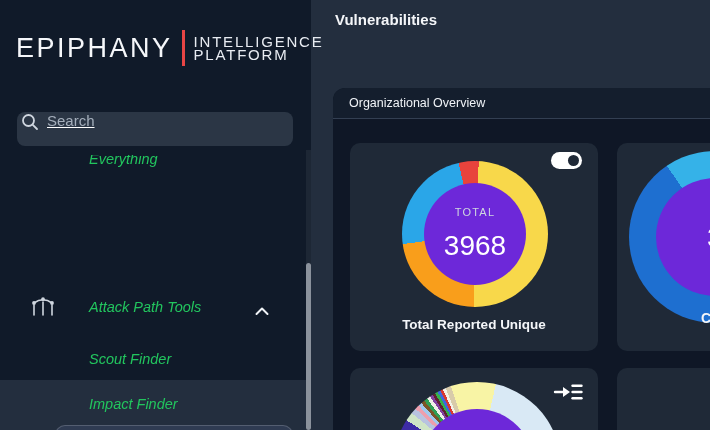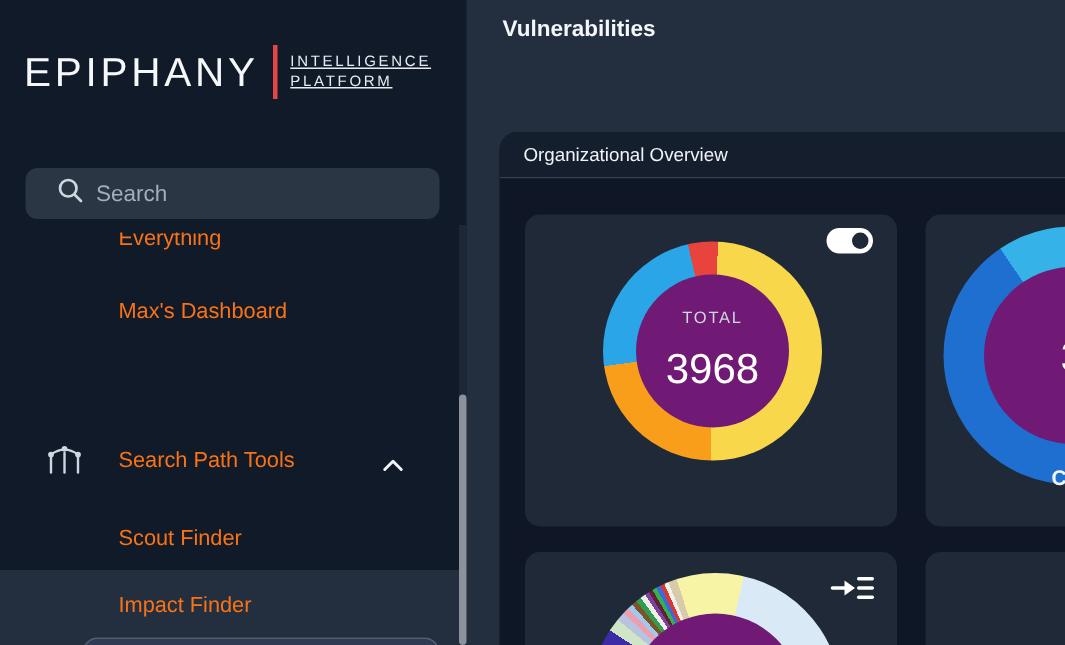--- a/index.html
+++ b/index.html
@@ -7,46 +7,46 @@
   body {
     position:relative; overflow:hidden;
     background:#232e3e; color:#fff;
     font-family:"Liberation Sans", sans-serif;
   }
   
   .sidebar { position:absolute; left:0; top:0; width:311px; height:380px; background:#101a29; }
   .logo-row { position:absolute; left:16px; top:30px; display:flex; align-items:center; }
   .brand { font-size:27px; font-weight:500; letter-spacing:2.5px; color:#f5f7fa; }
   .logo-divider { width:3px; height:36px; background:#e84545; margin:0 9px; }
-  .logo-sub { font-size:10px; letter-spacing:1.8px; color:#e8ecf2; line-height:13px; font-weight:500;text-decoration:underline; }
+  .logo-sub { font-size:15px; letter-spacing:1.8px; color:#e8ecf2; line-height:13px; font-weight:500; }
   .search-box { position:absolute; left:17px; top:112px; width:276px; height:34px;
-    background:#2b3645; border-radius:8px; display:flex; align-items:center; padding:0 20px; }
+    background:#2b3645; border-radius:8px; display:flex; align-items:flex-start; padding:0 3px;text-decoration:underline; }
   .search-placeholder { color:#a4aebb; font-size:15px; margin-left:7px; }
   .menu { position:absolute; left:0; top:155px; width:300px; height:275px; overflow:hidden; }
-  .mi { position:absolute; left:79px; font-size:14.5px; color:#f97316; white-space:nowrap; cursor:pointer; }
+  .mi { position:absolute; left:89px; font-size:14.5px; color:#22c55e; white-space:nowrap; cursor:pointer;font-style:italic; }
   .mi-icon { position:absolute; left:31px; }
   .mi-chevron { position:absolute; left:255px; }
   .selected-rect { position:absolute; left:55px; top:270px; width:238px; height:44px;
     background:#2f3b52; border:1px solid rgba(255,255,255,0.18); border-radius:10px; }
   .sb-track { position:absolute; left:306px; top:150px; width:5px; height:280px; background:#1d2735; }
   .sb-thumb { position:absolute; left:306px; top:263px; width:5px; height:167px; background:#8b929c; border-radius:3px; }
   
   .main-title { position:absolute; left:335px; top:11px; font-size:15px; font-weight:bold; color:#f4f6f9; }
   .panel { position:absolute; left:333px; top:88px; width:377px; height:342px;
     background:#0f1726; border-top-left-radius:12px; overflow:hidden; }
   .panel-header { height:31px; background:#141e2d; border-bottom:1px solid #333f52;
     border-top-left-radius:12px; display:flex; align-items:center; padding-left:16px; }
   .panel-title { font-size:12.5px; color:#f0f3f7; }
   .card { position:absolute; width:248px; height:208px; background:#1f2937; border-radius:10px; overflow:hidden; }
   .card1 { left:17px; top:55px; }
   .card2 { left:284px; top:55px; width:268px; }
   .card3 { left:17px; top:280px; }
   .card4 { left:284px; top:280px; width:268px; }
   .donut { position:absolute; border-radius:50%; }
-  .donut-hole { position:absolute; border-radius:50%; background:#701a75;
+  .donut-hole { position:absolute; border-radius:50%; background:#6d28d9;
     display:flex; flex-direction:column; align-items:center; justify-content:center; }
   .d1 { left:52px; top:18px; width:146px; height:146px; }
   .d1h { left:74px; top:40px; width:102px; height:102px; }
   .d2 { left:12px; top:8px; width:172px; height:172px; }
   .d2h { left:39px; top:35px; width:118px; height:118px; }
   .d3 { left:43px; top:14px; width:168px; height:168px; }
   .d3h { left:70px; top:41px; width:114px; height:114px; }
   .total-label { font-size:11px; letter-spacing:1.2px; color:#cfd6df; }
   .total-value { font-size:28px; color:#ffffff; margin-top:12px; }
   .card-label { position:absolute; top:174px; left:0; width:100%; text-align:center;
@@ -77,34 +77,33 @@
       <svg width="20" height="20" viewBox="0 0 20 20">
         <circle cx="8.5" cy="8.5" r="5.5" stroke="#cfd6df" stroke-width="1.8" fill="none"></circle>
         <line x1="12.8" y1="12.8" x2="17" y2="17" stroke="#cfd6df" stroke-width="1.8" stroke-linecap="round"></line>
       </svg>
     </span>
     <span class="search-placeholder">Search</span>
   </div>
 
   <div class="menu">
     <span class="mi" style="top:-4px">Everything</span>
-    <span class="mi" style="top:45px">Max's Dashboard</span>
 
     <span class="mi-icon" style="top:141px">
       <svg width="24" height="22" viewBox="0 0 24 22">
         <path d="M3 7 Q12 0.5 21 7" stroke="#cfd6df" stroke-width="1.6" fill="none"></path>
         <line x1="3" y1="9" x2="3" y2="19" stroke="#cfd6df" stroke-width="1.6" stroke-linecap="round"></line>
         <line x1="12" y1="6" x2="12" y2="19" stroke="#cfd6df" stroke-width="1.6" stroke-linecap="round"></line>
         <line x1="21" y1="9" x2="21" y2="19" stroke="#cfd6df" stroke-width="1.6" stroke-linecap="round"></line>
         <circle cx="3" cy="7" r="1.9" fill="#cfd6df"></circle>
         <circle cx="12" cy="3.2" r="1.9" fill="#cfd6df"></circle>
         <circle cx="21" cy="7" r="1.9" fill="#cfd6df"></circle>
       </svg>
     </span>
-    <span class="mi" style="top:144px">Search Path Tools</span>
+    <span class="mi" style="top:144px">Attack Path Tools</span>
     <span class="mi-chevron" style="top:147px">
       <svg width="14" height="9" viewBox="0 0 14 9">
         <polyline points="1.5,7 7,1.5 12.5,7" stroke="#f0f3f7" stroke-width="2" fill="none" stroke-linecap="round" stroke-linejoin="round"></polyline>
       </svg>
     </span>
 
     <span class="mi" style="top:196px">Scout Finder</span>
     <span class="mi" style="top:241px">Impact Finder</span>
     <div class="selected-rect"></div>
   </div>
@@ -119,20 +118,21 @@
   <div class="panel-header">
     <span class="panel-title">Organizational Overview</span>
   </div>
 
   <div class="card card1">
     <div class="donut d1" style="background: conic-gradient(rgb(232, 67, 60) 0deg, rgb(232, 67, 60) 3deg, rgb(248, 216, 74) 3deg, rgb(248, 216, 74) 181deg, rgb(249, 158, 27) 181deg, rgb(249, 158, 27) 262deg, rgb(42, 166, 232) 262deg, rgb(42, 166, 232) 347deg, rgb(232, 67, 60) 347deg, rgb(232, 67, 60) 360deg);"></div>
     <div class="donut-hole d1h">
       <span class="total-label">TOTAL</span>
       <span class="total-value">3968</span>
     </div>
+    <span class="card-label">Total Reported Unique</span>
     <div class="toggle">
       <div class="toggle-knob"></div>
     </div>
   </div>
 
   <div class="card card2">
     <div class="donut d2" style="background: conic-gradient(rgb(53, 178, 232) 0deg, rgb(53, 178, 232) 45deg, rgb(30, 111, 208) 45deg, rgb(30, 111, 208) 326deg, rgb(53, 178, 232) 326deg, rgb(53, 178, 232) 360deg);"></div>
     <div class="donut-hole d2h"></div>
     <span class="partial-value">3</span>
     <span class="partial-label">C</span>

